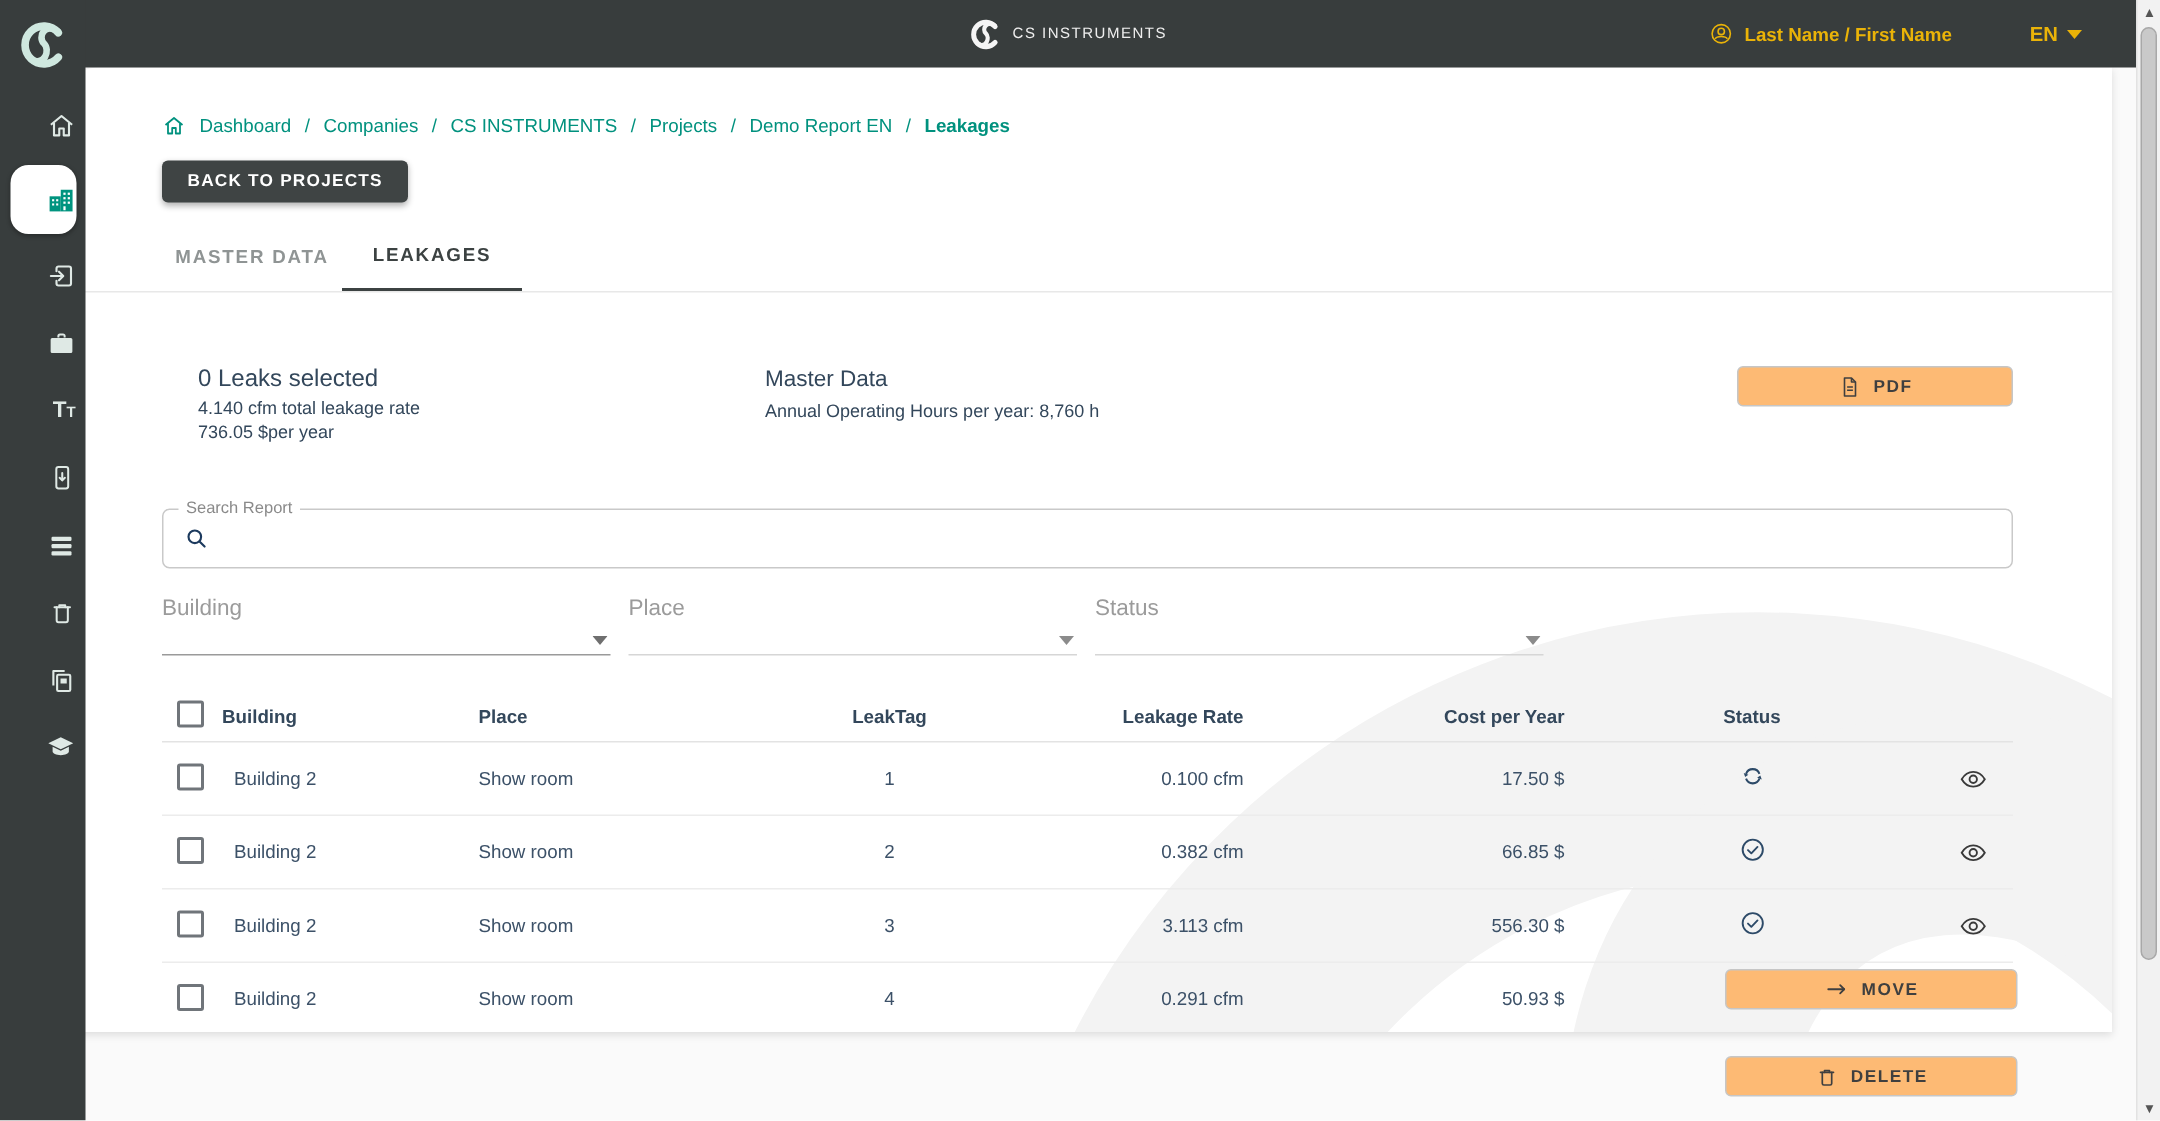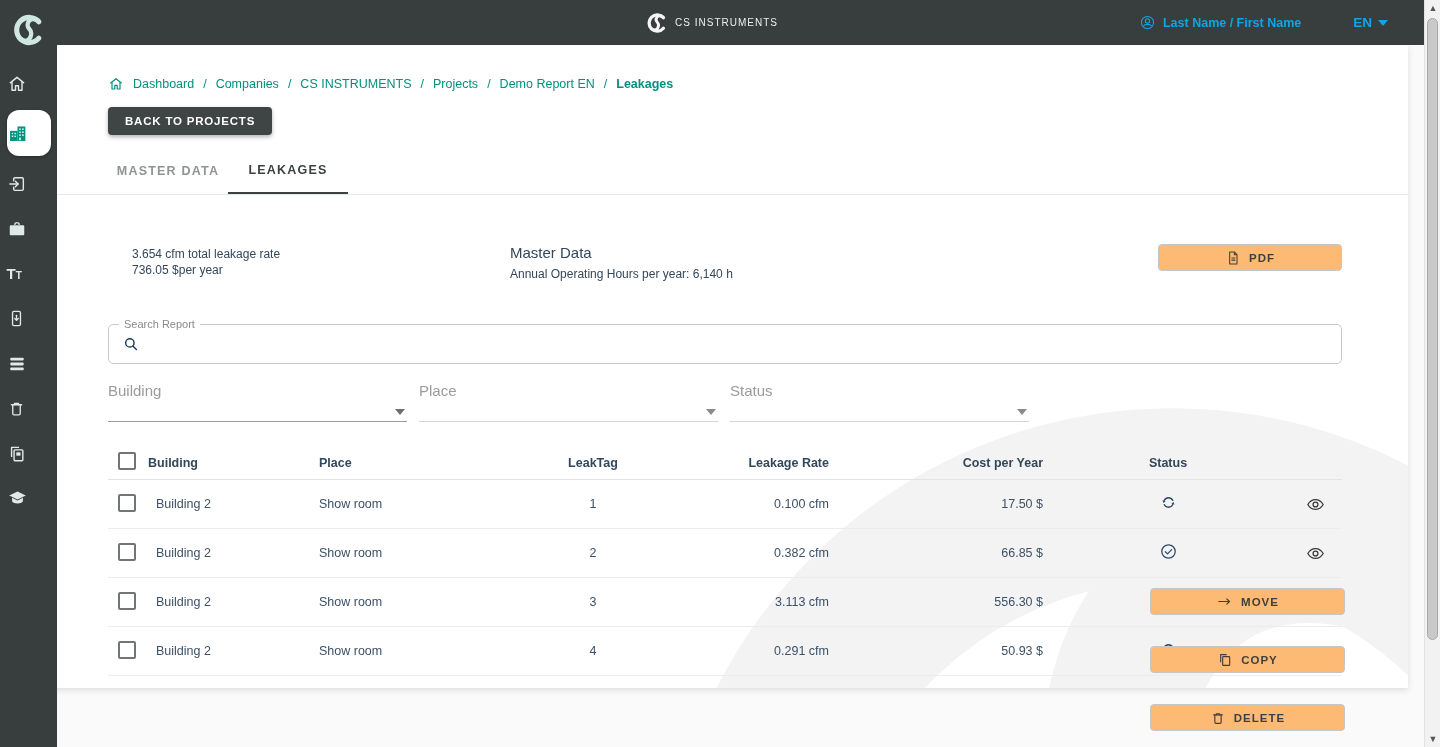--- a/index.html
+++ b/index.html
@@ -21,34 +21,34 @@
     position:absolute; left:4px; top:26px; color:#cfded9; font-size:13px;
     cursor:pointer; line-height:1;
   }
   .brand{
     position:absolute; left:50%; top:0; transform:translateX(-50%);
     height:45px; display:flex; align-items:center; gap:7px; color:#f2f2f2;
   }
   .brand .brand-text{ font-size:10px; letter-spacing:1px; color:#eeeeee; }
   .topbar-right{
     position:absolute; right:36px; top:0; height:45px;
-    display:flex; align-items:center; gap:52px; color:#0ea5e9;
+    display:flex; align-items:center; gap:52px; color:#eab308;
   }
   .user-chip{ display:flex; align-items:center; gap:7px; font-size:12.5px; font-weight:bold; cursor:pointer;}
   .lang-switch{ display:flex; align-items:center; gap:6px; font-size:13.5px; font-weight:bold; cursor:pointer;}
 
   
   .sidebar{
     position:absolute; left:0; top:0; width:57px; height:747px;
     background:#383d3d; z-index:6; display:flex; flex-direction:column; align-items:center;
   }
   .sidebar-logo{ margin-top:13px; color:#cfe8df; }
   .nav{ margin-top:14px; display:flex; flex-direction:column; align-items:center; }
   .nav-item{
-    width:44px; height:45px; display:flex; align-items:center; justify-content:flex-start;
+    width:44px; height:45px; display:flex; align-items:center; justify-content:flex-end;
     color:#dfe9e5; cursor:pointer;
   }
   .nav-item.active{
     background:#ffffff; border-radius:12px; height:46px; margin:4px 0 5px 0;
     color:#00947f; box-shadow:0 1px 3px rgba(0,0,0,.3);
   }
   .tt-glyph{ font-weight:bold; font-size:15px; letter-spacing:0; }
   .tt-glyph small{ font-size:10px; font-weight:bold; }
 
   
@@ -319,26 +319,27 @@
 
     <div class="tabs">
       <div class="tab">MASTER DATA</div>
       <div class="tab active">LEAKAGES</div>
     </div>
 
     <div class="content">
 
       <div class="summary-row">
         <div class="summary-block">
-          <div class="summary-line">3.654 cfm total leakage rate</div>
+          <div class="summary-title">0 Leaks selected</div>
+          <div class="summary-line">4.140 cfm total leakage rate</div>
           <div class="summary-line">736.05 $per year</div>
         </div>
         <div class="master-block">
           <div class="master-title">Master Data</div>
-          <div class="master-line">Annual Operating Hours per year: 6,140 h</div>
+          <div class="master-line">Annual Operating Hours per year: 8,760 h</div>
         </div>
         <div class="export-btns">
           <button class="btn-outline">
             <svg width="16" height="16" viewBox="0 0 24 24" fill="none" stroke="currentColor" stroke-width="1.6" stroke-linejoin="round">
               <path d="M7 3 H14 L18 7 V21 H7 Z"></path>
                 <path d="M14 3 V7 H18"></path>
               <path d="M9.6 12 H15.4 M9.6 15.2 H15.4"></path>
             </svg>
             <span>PDF</span>
           </button>
@@ -517,27 +518,20 @@
 
 <div class="footer-actions">
   <button class="btn-outline">
     <svg width="17" height="17" viewBox="0 0 24 24" fill="none" stroke="currentColor" stroke-width="1.7" stroke-linecap="round" stroke-linejoin="round">
       <path d="M4 12 H19"></path>
         <path d="M15.2 8.2 L19 12 L15.2 15.8"></path>
     </svg>
     <span>MOVE</span>
   </button>
   <button class="btn-outline">
-    <svg width="16" height="16" viewBox="0 0 24 24" fill="none" stroke="currentColor" stroke-width="1.7" stroke-linejoin="round">
-      <path d="M5.5 15.5 V4 H14.5"></path>
-        <rect x="8.5" y="7" width="10.5" height="13" rx="1"></rect>
-    </svg>
-    <span>COPY</span>
-  </button>
-  <button class="btn-outline">
     <svg width="16" height="16" viewBox="0 0 24 24" fill="none" stroke="currentColor" stroke-width="1.7" stroke-linecap="round" stroke-linejoin="round">
       <path d="M5.5 7.3 H18.5"></path>
         <path d="M9.5 7.3 V5.6 H14.5 V7.3"></path>
       <path d="M7.3 7.3 V18.4 C7.3 19.3 8 20 8.9 20 H15.1 C16 20 16.7 19.3 16.7 18.4 V7.3"></path>
     </svg>
     <span>DELETE</span>
   </button>
 </div>
 
 <div class="scrollbar">

